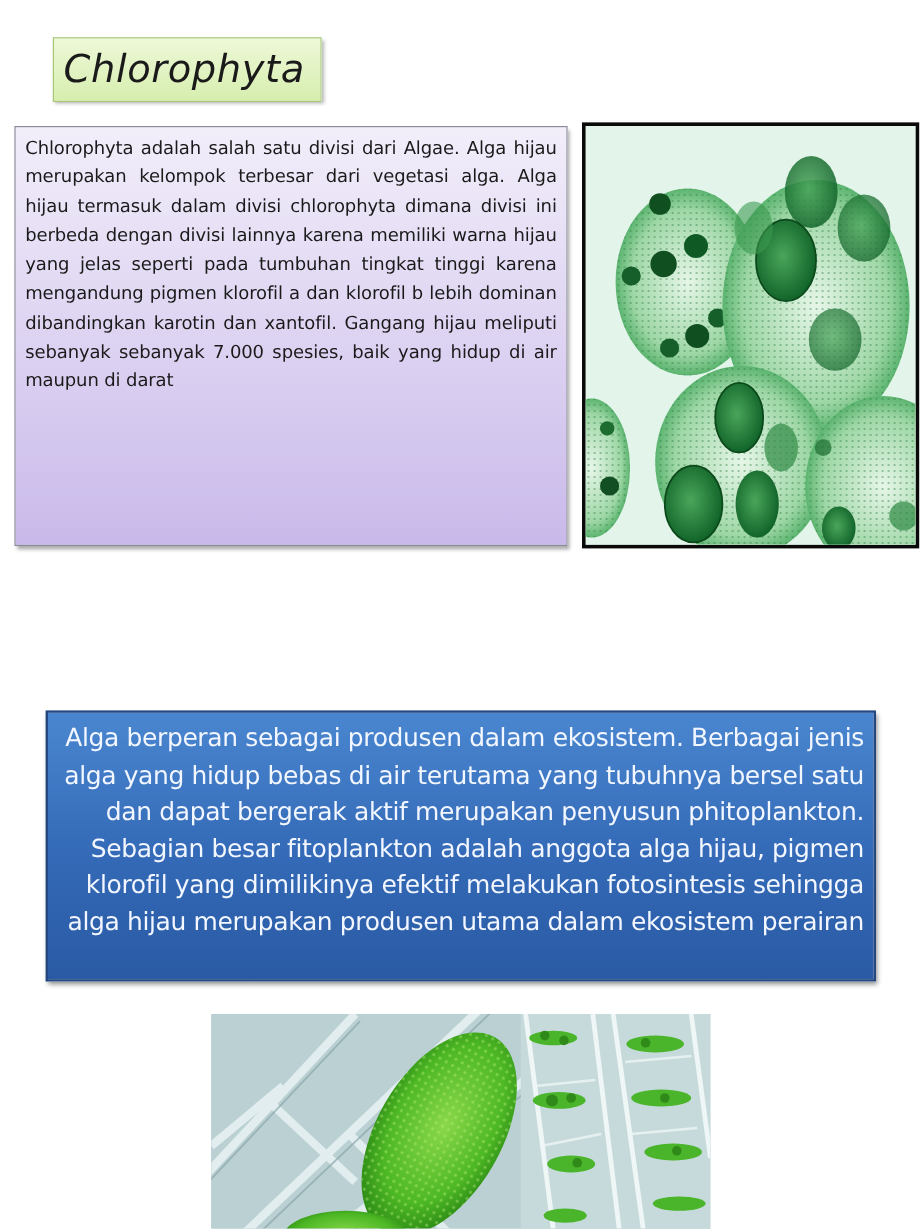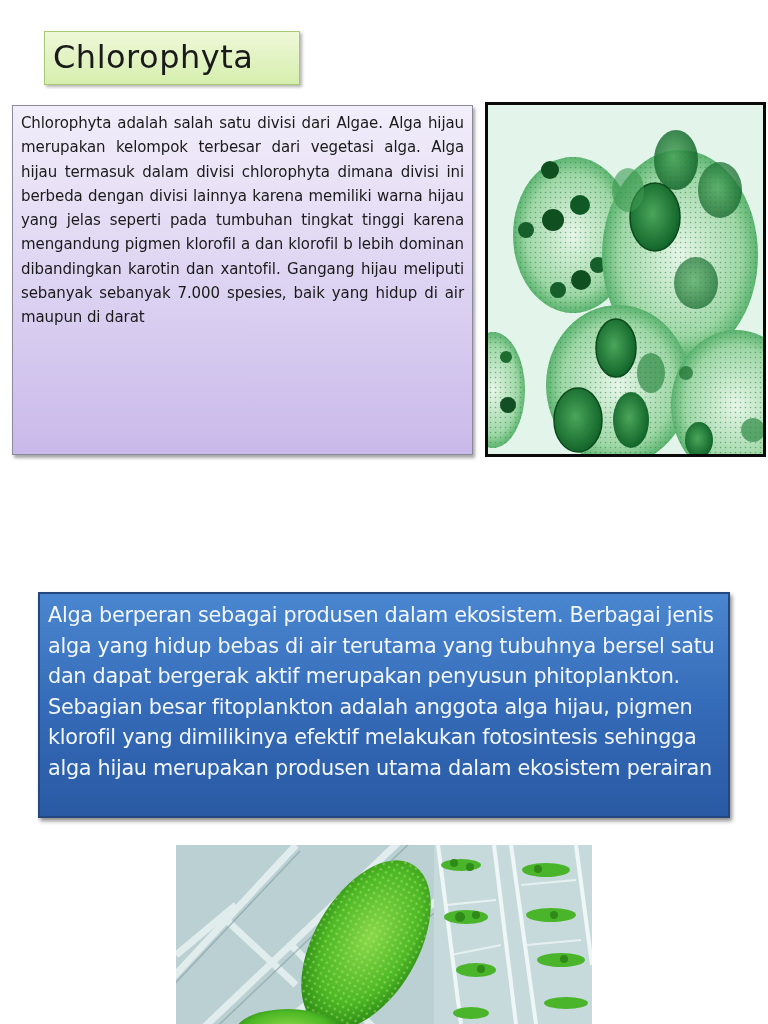--- a/index.html
+++ b/index.html
@@ -1,21 +1,22 @@
 <!DOCTYPE html>
 <html><head>
 <meta charset="utf-8">
 <style>
   html, body { margin:0; padding:0; }
   body { width:768px; height:1024px; background:#ffffff; position:relative; overflow:hidden; font-family:"DejaVu Sans", sans-serif; }
   .title-box {
-    position:absolute; left:44px; top:31px; width:256px; height:54px;
+    position:absolute; left:44px; top:31px; width:224px; height:54px;
     background:linear-gradient(to bottom, #eef8d8 0%, #d6eeae 100%);
     border:1px solid #a8c878; box-shadow:2px 2px 3px rgba(0,0,0,0.3);
     box-sizing:border-box;
+    font-style:italic;
   }
   .title-box span {
     position:absolute; left:8px; top:6px; font-size:32px; color:#1a1a1a; letter-spacing:0.5px;
   }
   .desc-box {
     position:absolute; left:12px; top:105px; width:461px; height:350px; box-sizing:border-box;
     background:linear-gradient(to bottom, #f2eefa 0%, #c9b9ea 100%);
     border:1px solid #8a8a9a; box-shadow:2px 3px 3px rgba(0,0,0,0.35);
     padding:5px 8px 0 8px;
   }
@@ -27,21 +28,21 @@
     border:3px solid #0a0a0a; overflow:hidden;
     background:#dff3e3;
   }
   .role-box {
     position:absolute; left:38px; top:592px; width:692px; height:226px; box-sizing:border-box;
     background:linear-gradient(to bottom, #4a86d0 0%, #3369b6 55%, #2a5aa4 100%);
     border:2px solid #24477f; box-shadow:2px 3px 4px rgba(0,0,0,0.45);
     padding:6px 8px 0 8px;
   }
   .role-box p {
-    margin:0; font-size:20.8px; line-height:30.6px; color:#f2f6ff; letter-spacing:-0.3px;
+    margin:0; font-size:20.8px; line-height:30.6px; color:#f2f6ff; letter-spacing:-0.3px;text-align:right;
   }
   .img2 {
     position:absolute; left:176px; top:845px; width:416px; height:179px; overflow:hidden;
     background:#b8cfd2;
   }
 </style>
 </head>
 <body>
 
 <div class="title-box">

